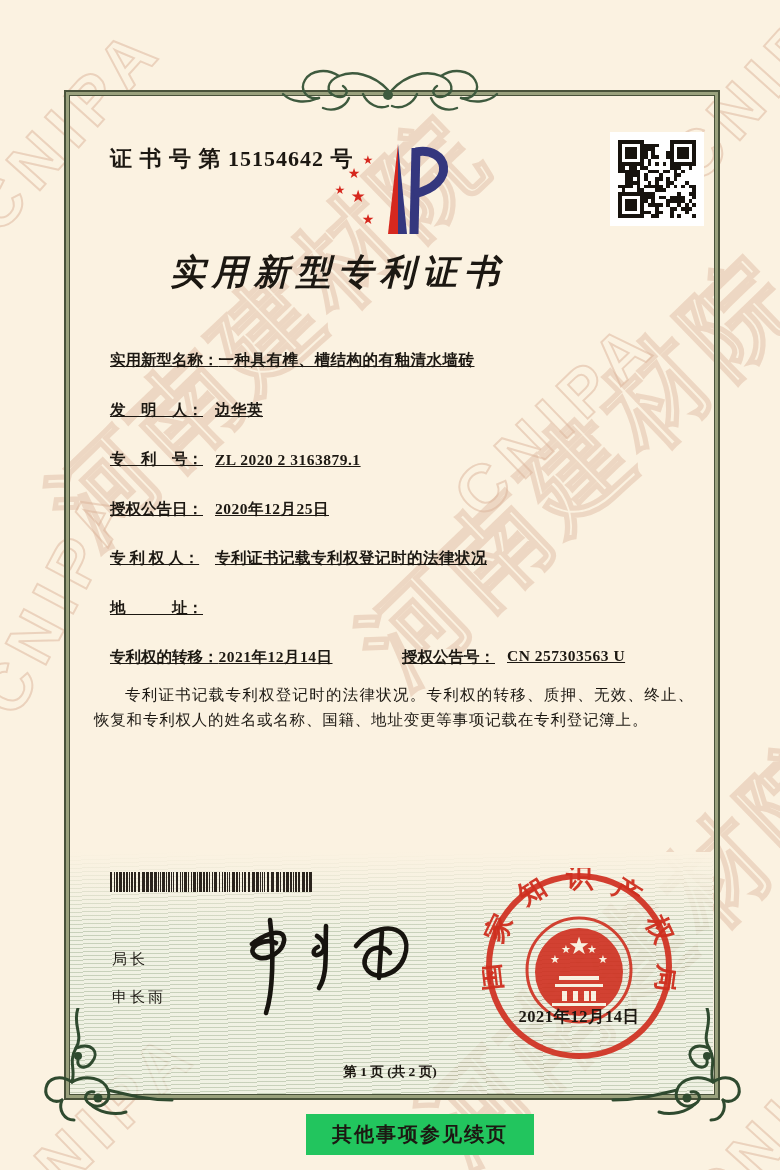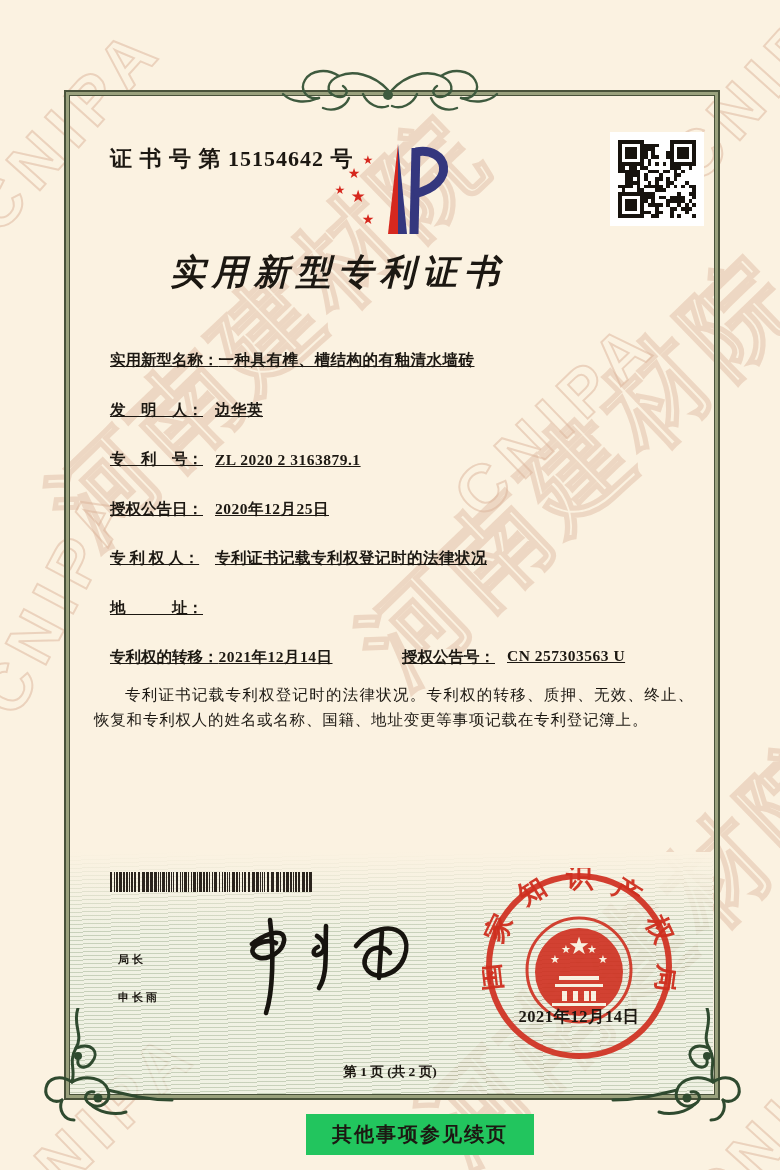--- a/index.html
+++ b/index.html
@@ -93,21 +93,21 @@
   .row.grant .lab{flex:0 0 105px;}
 
   .paras{
     position:absolute;left:94px;top:682px;width:600px;
     font-size:15.5px;line-height:25px;letter-spacing:.8px;font-weight:500;
   }
   .paras p{text-indent:2em;text-align:justify;}
 
   .barcode{position:absolute;left:110px;top:872px;}
 
-  .director{position:absolute;left:118px;top:940px;font-size:11px;font-weight:bold;letter-spacing:3px;line-height:38px;}
+  .director{position:absolute;left:112px;top:940px;font-size:15px;font-weight:normal;letter-spacing:3px;line-height:38px;}
   .signature{position:absolute;left:222px;top:912px;}
 
   .seal{position:absolute;left:482px;top:868px;z-index:5;}
   .seal-date{
     position:absolute;left:482px;top:1006px;width:194px;z-index:6;
     text-align:center;font-size:16.5px;font-weight:bold;letter-spacing:.5px;
   }
 
   .page-info{
     position:absolute;left:0;top:1063px;width:780px;text-align:center;

